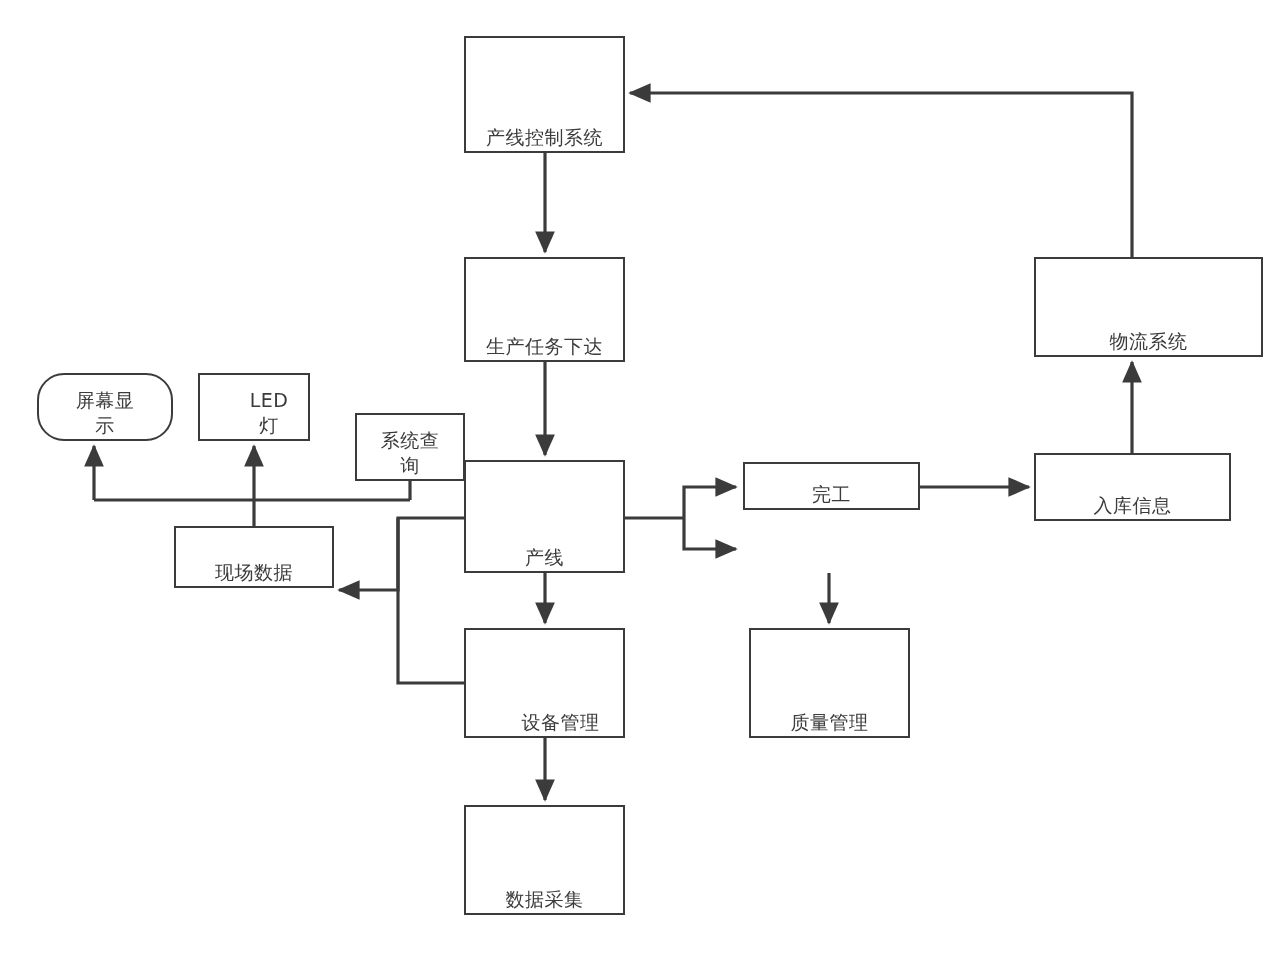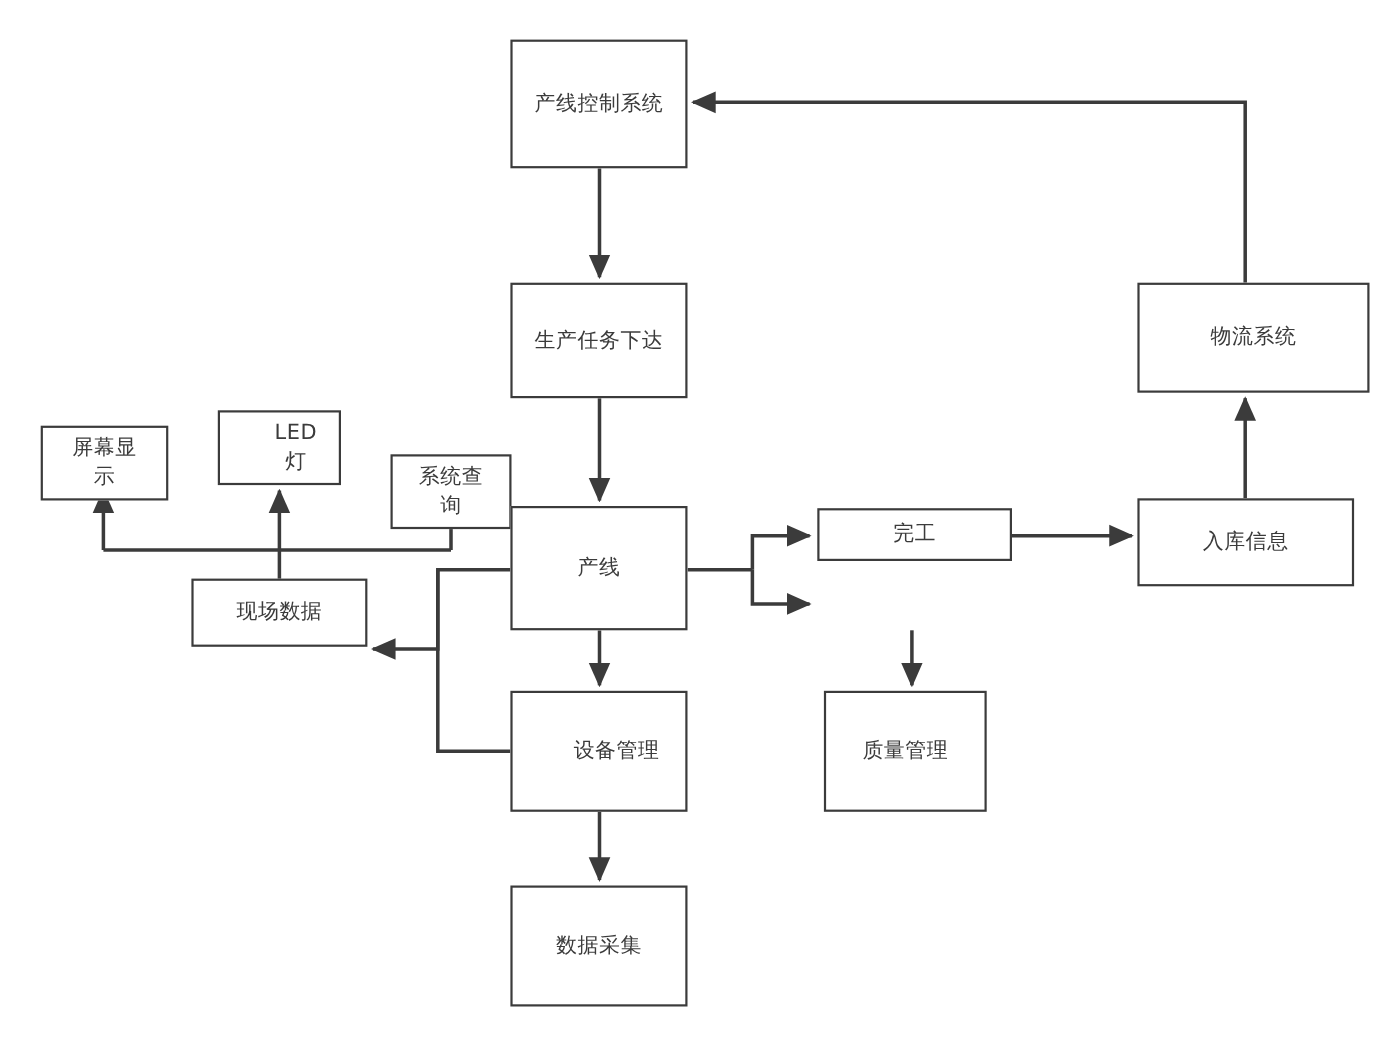--- a/index.html
+++ b/index.html
@@ -25,21 +25,21 @@
     width: 1267px;
     height: 955px;
     pointer-events: none;
   }
   .node {
     position: absolute;
     box-sizing: border-box;
     border: 2.5px solid #3b3b3b;
     background: #ffffff;
     display: flex;
-    align-items: center;
+    align-items: flex-end;
     justify-content: center;
     text-align: center;
     color: #3b3b3b;
     font-size: 19px;
     line-height: 1.35;
     letter-spacing: 0.5px;
     z-index: 2;
   }
   .node .label {
     display: block;
@@ -96,58 +96,58 @@
   </svg>
 
   <div class="node" style="left:464px; top:36px; width:161px; height:117px;">
     <span class="label">产线控制系统</span>
   </div>
 
   <div class="node" style="left:464px; top:257px; width:161px; height:105px;">
     <span class="label">生产任务下达</span>
   </div>
 
-  <div class="node" style="left:37px; top:387px; width:116px; height:68px;">
+  <div class="node" style="left:37px; top:373px; width:136px; height:68px;border-radius:27px;">
     <span class="label" style="max-width:74px;">屏幕显示</span>
   </div>
 
   <div class="node" style="left:198px; top:373px; width:112px; height:68px;padding-left:30px;">
     <span class="label">LED灯</span>
   </div>
 
   <div class="node" style="left:355px; top:373px; width:110px; height:68px;margin-top:40px;">
     <span class="label" style="max-width:74px;">系统查询</span>
   </div>
 
-  <div class="node" style="left:1034px; top:257px; width:211px; height:100px;">
+  <div class="node" style="left:1034px; top:257px; width:229px; height:100px;">
     <span class="label">物流系统</span>
   </div>
 
   <div class="node" style="left:464px; top:460px; width:161px; height:113px;">
     <span class="label">产线</span>
   </div>
 
   <div class="node" style="left:743px; top:462px; width:177px; height:48px;">
     <span class="label">完工</span>
   </div>
 
 
-  <div class="node" style="left:1034px; top:453px; width:197px; height:80px;">
+  <div class="node" style="left:1034px; top:453px; width:197px; height:68px;">
     <span class="label">入库信息</span>
   </div>
 
   <div class="node" style="left:174px; top:526px; width:160px; height:62px;">
     <span class="label">现场数据</span>
   </div>
 
   <div class="node" style="left:464px; top:628px; width:161px; height:110px;padding-left:32px;">
     <span class="label">设备管理</span>
   </div>
 
-  <div class="node" style="left:749px; top:628px; width:148px; height:110px;">
+  <div class="node" style="left:749px; top:628px; width:161px; height:110px;">
     <span class="label">质量管理</span>
   </div>
 
   <div class="node" style="left:464px; top:805px; width:161px; height:110px;">
     <span class="label">数据采集</span>
   </div>
 
 </div>
 
 </body></html>

